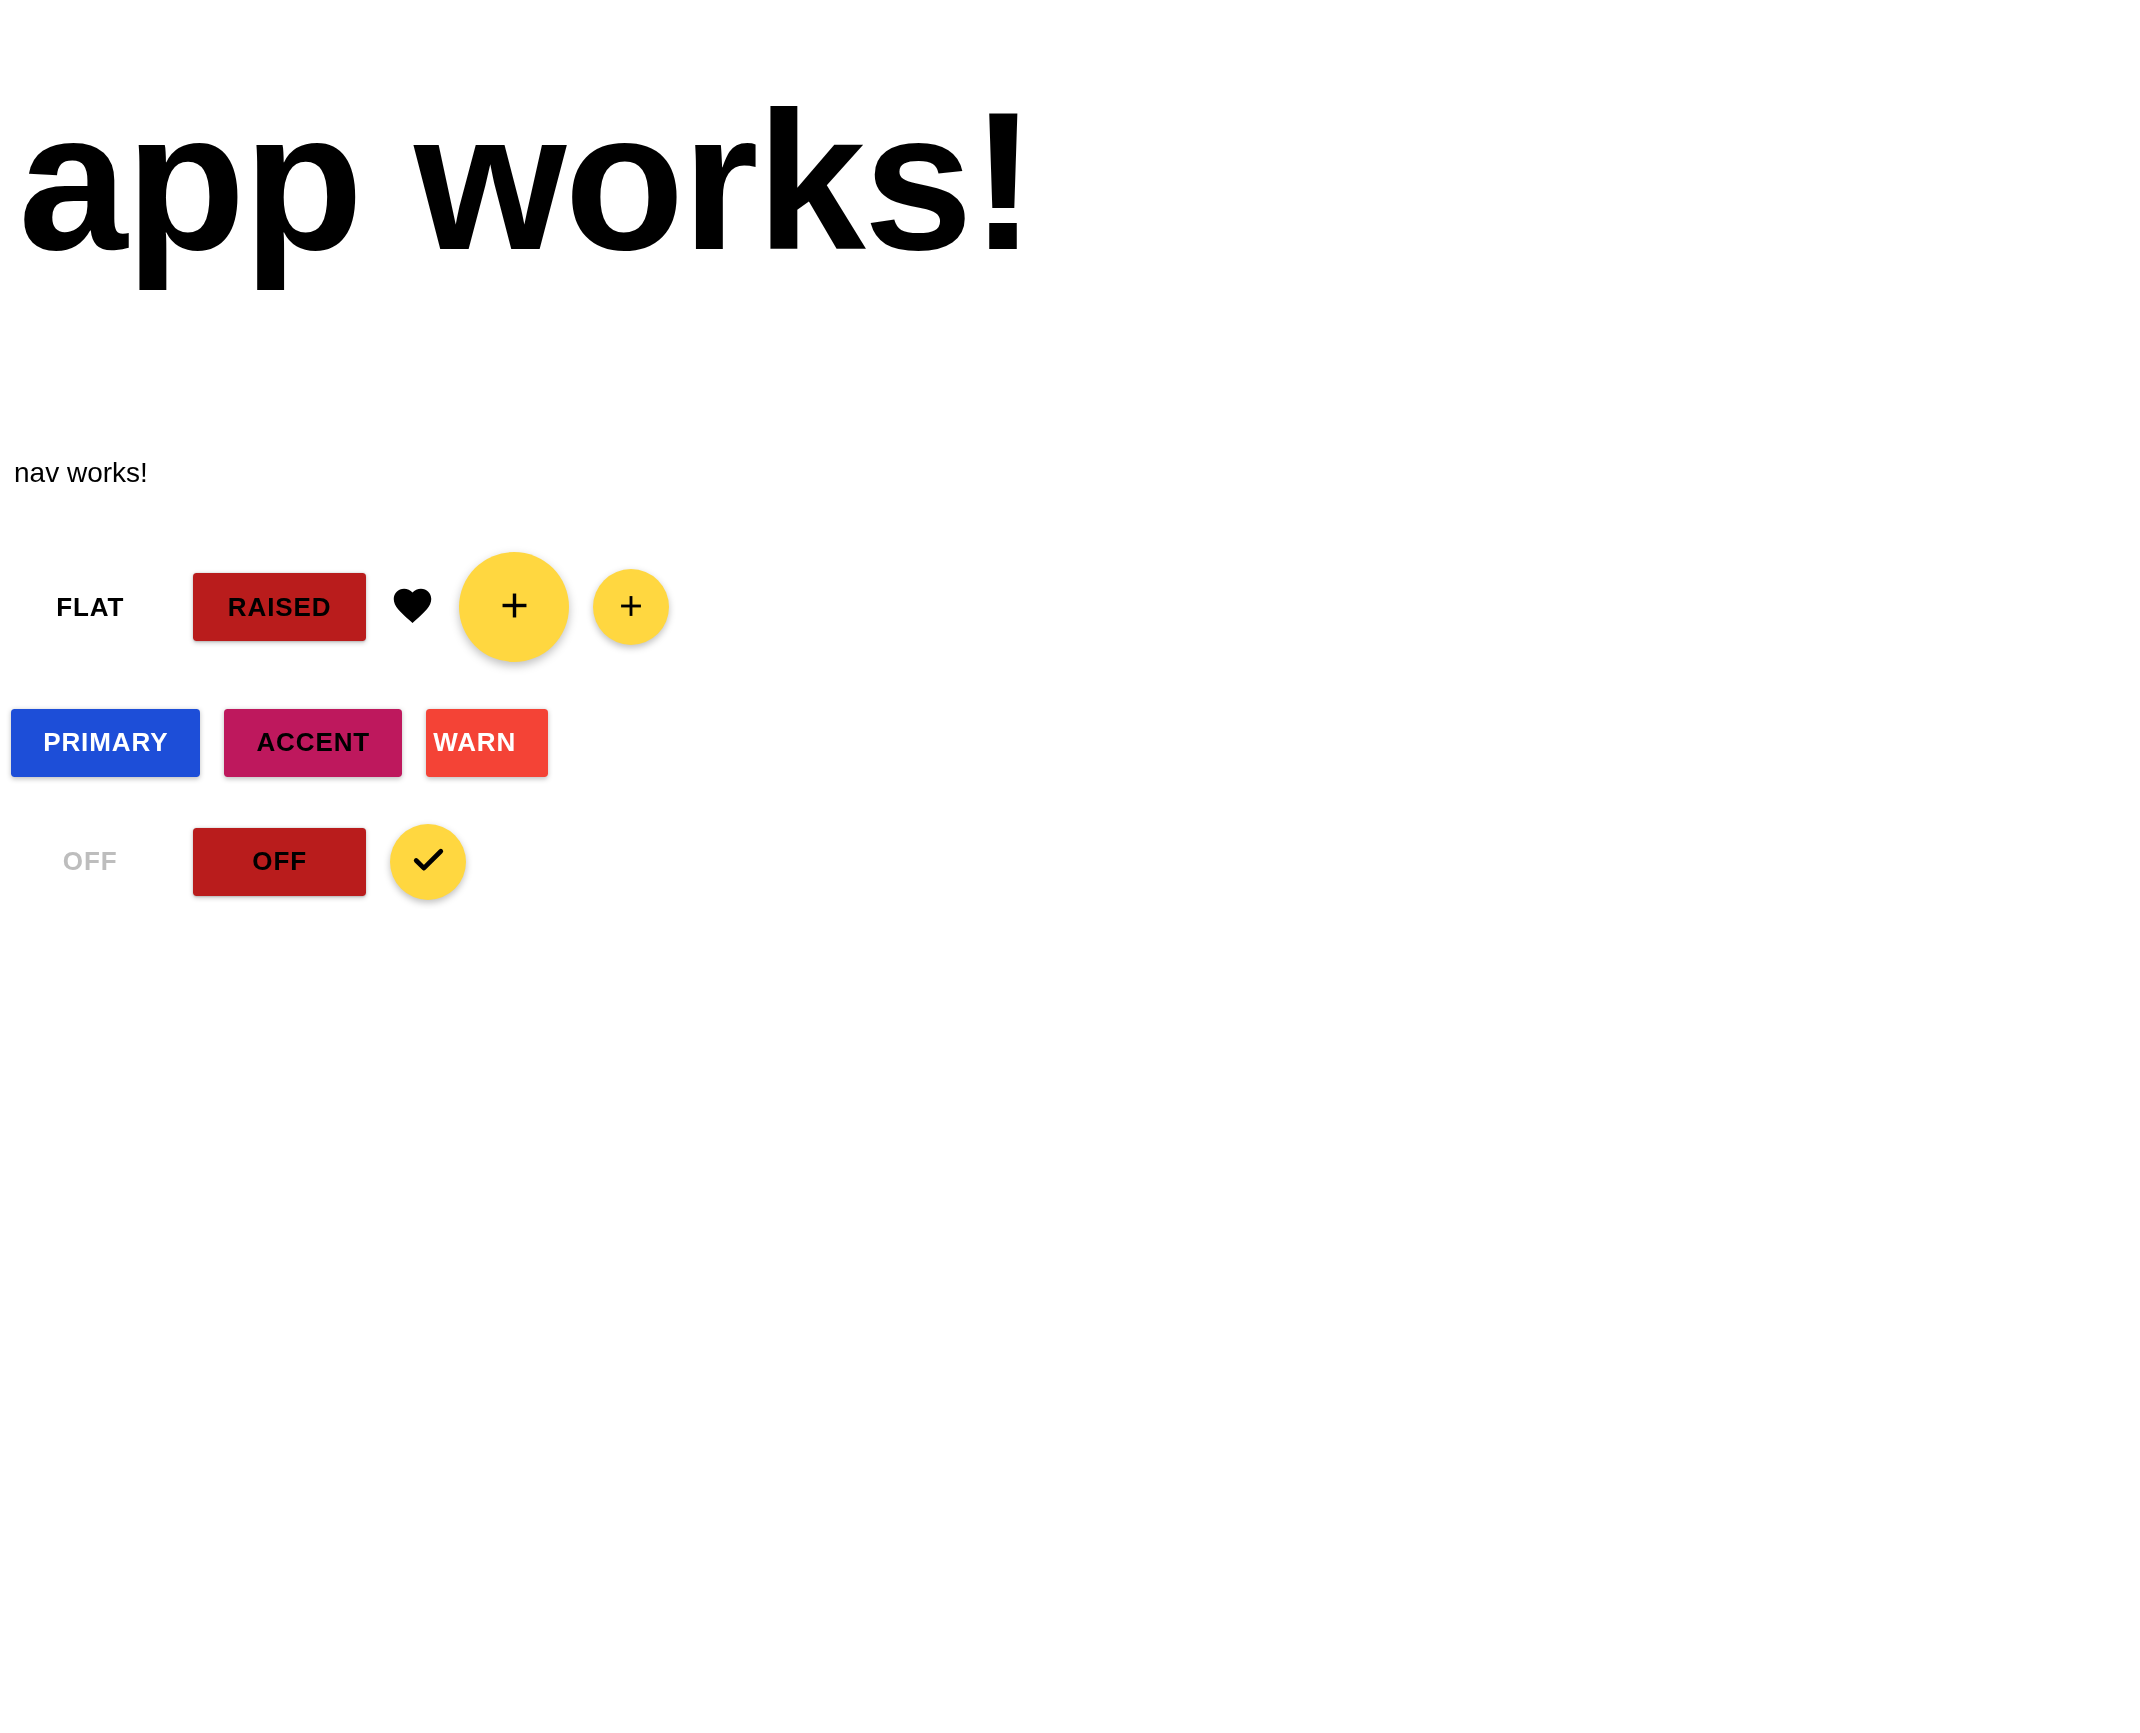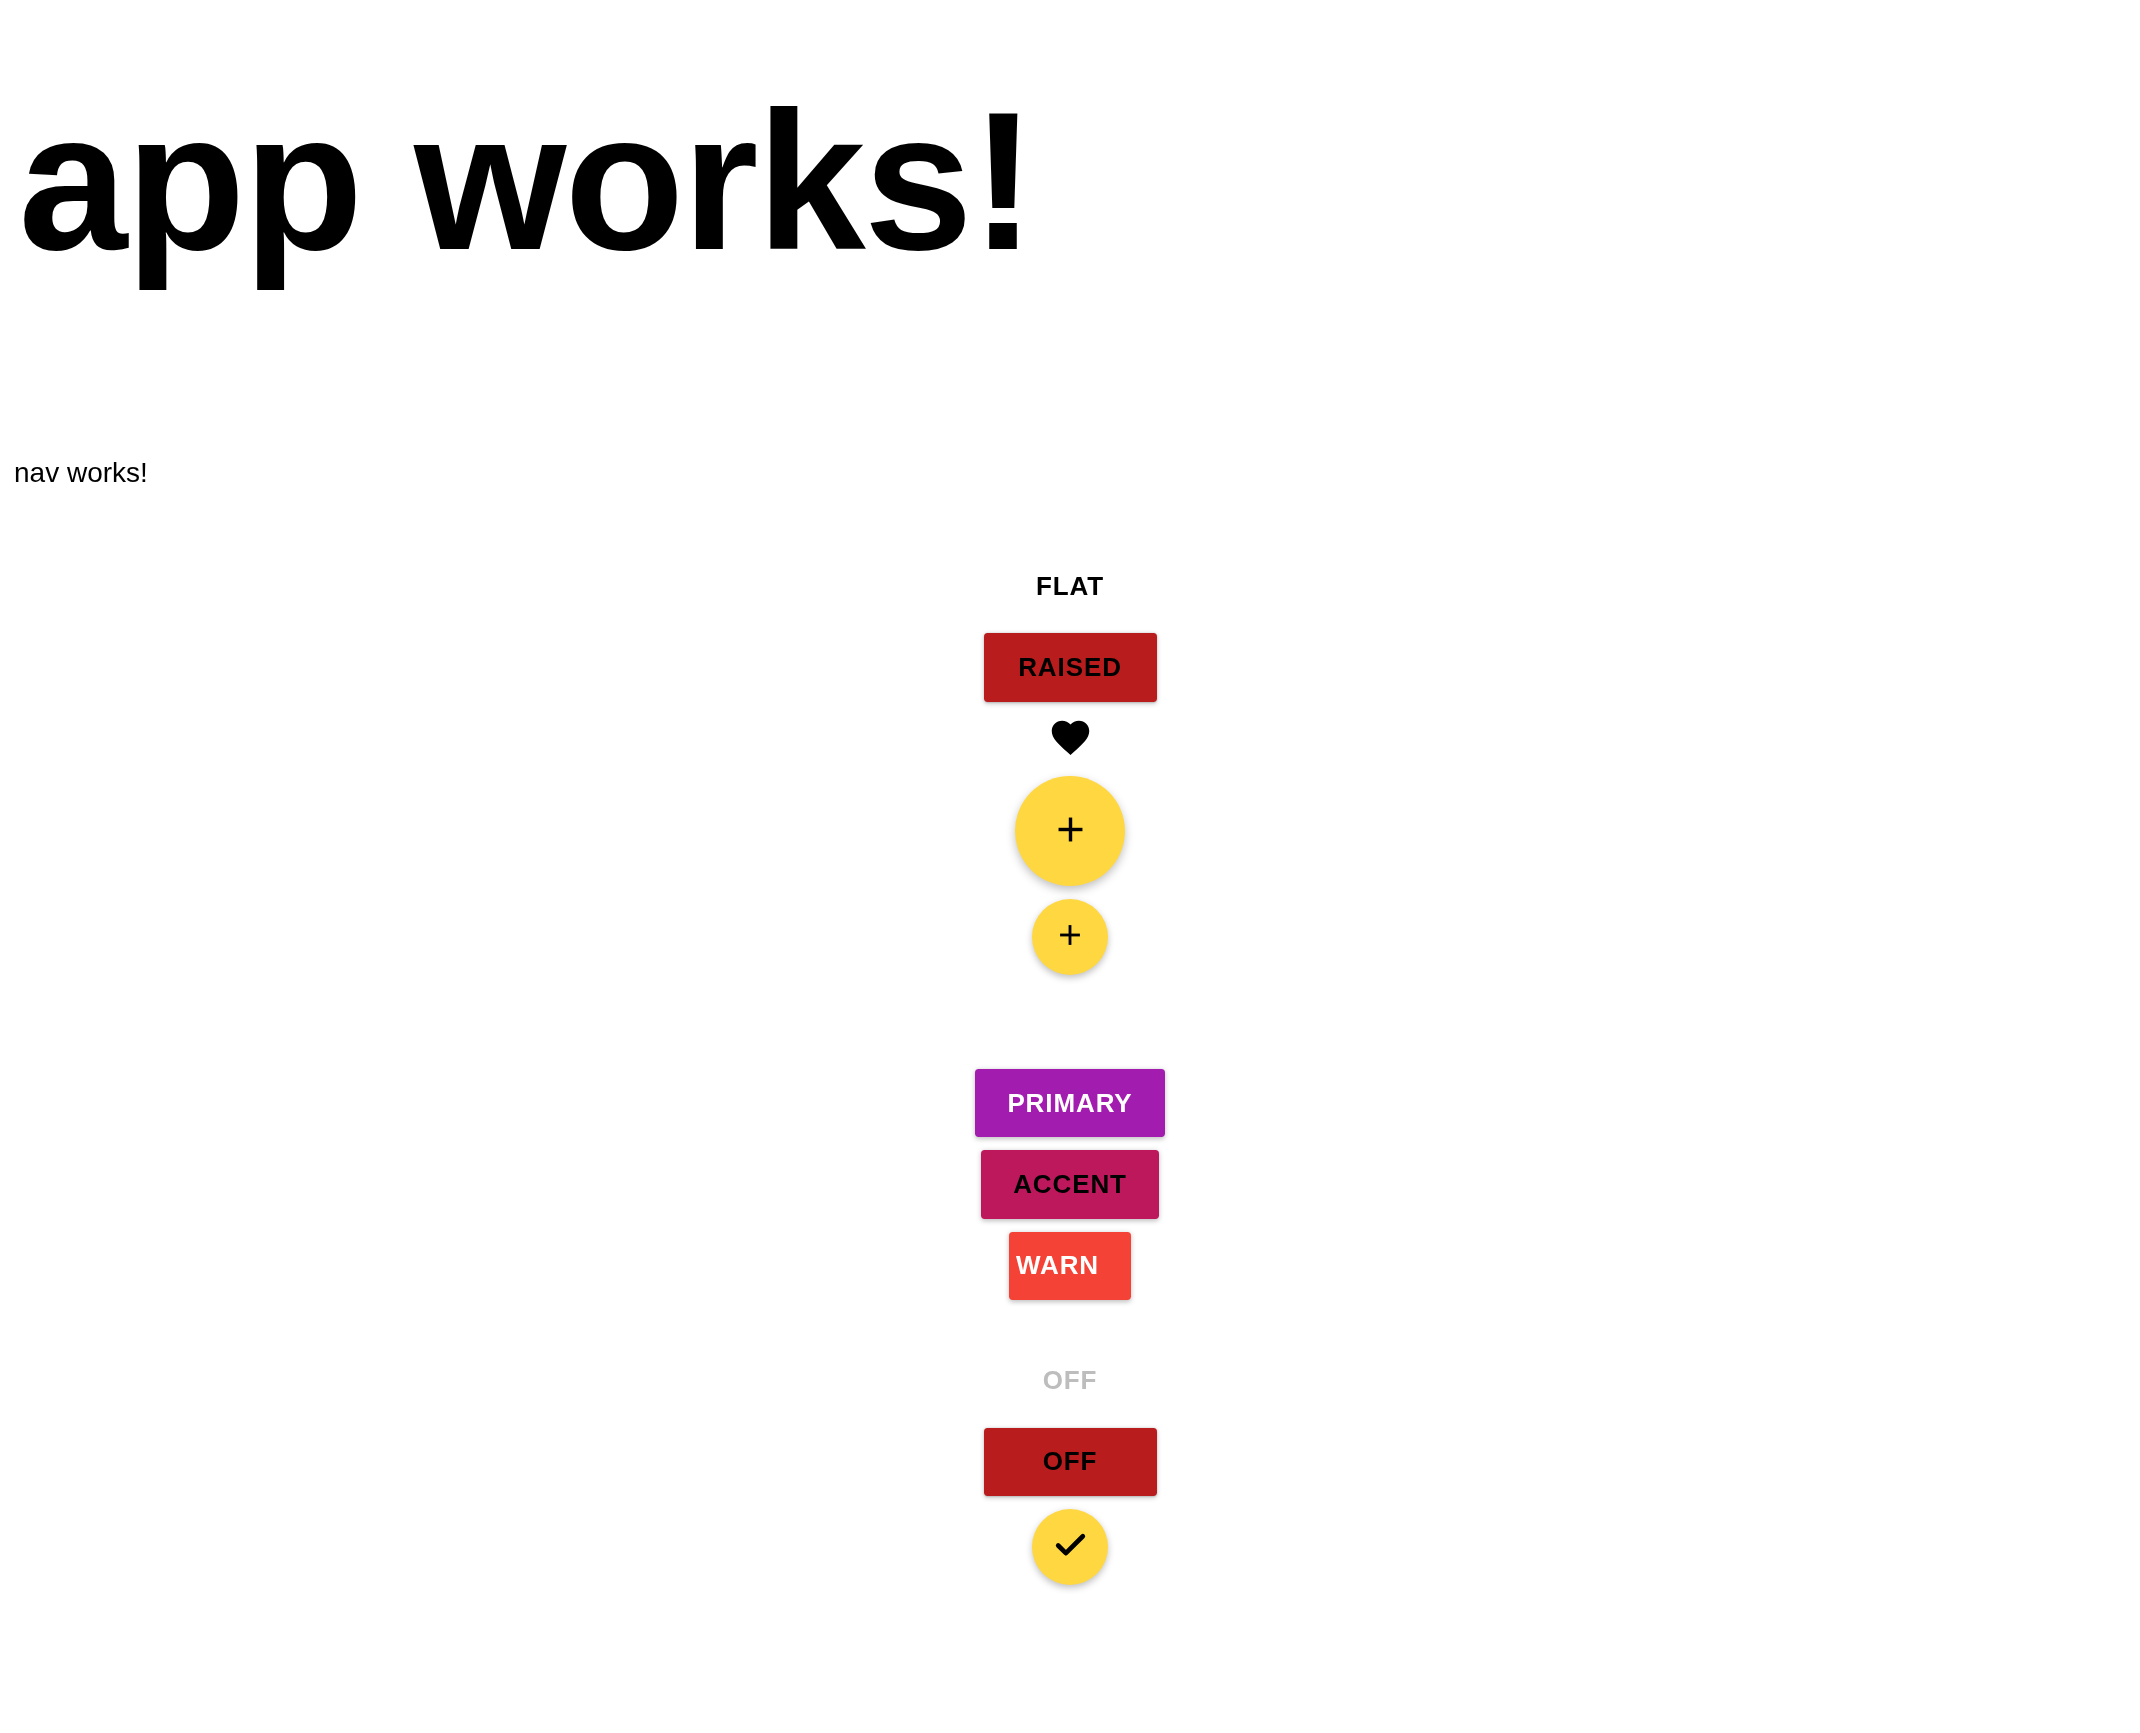--- a/index.html
+++ b/index.html
@@ -21,24 +21,23 @@
       line-height: 1;
     }
     .nav-text {
       font-size: 28px;
       font-weight: 400;
       padding: 177px 18.6px 37px 14px;
     }
     .button-row {
       display: flex;
       align-items: center;
-      gap: 13px;
+      gap: 24px;
       padding: 9.3px 11.2px;
       flex-wrap: wrap;
-      flex-direction: column;
     }
     .btn {
       font-family: -apple-system, BlinkMacSystemFont, "Helvetica Neue", Arial, sans-serif;
       font-size: 26px;
       font-weight: 600;
       letter-spacing: 0.9px;
       padding: 18.6px 32px;
       border: none;
       cursor: pointer;
       border-radius: 3.7px;
@@ -48,24 +47,23 @@
     .btn-flat {
       background: transparent;
       color: #000000;
     }
     .btn-raised {
       background: #b91c1c;
       color: #000000;
       box-shadow: 0 1.9px 5.6px rgba(0,0,0,0.2), 0 0.9px 1.9px rgba(0,0,0,0.15);
     }
     .btn-primary {
-      background: #a21caf;
+      background: #1d4ed8;
       color: #ffffff;
       box-shadow: 0 1.9px 5.6px rgba(0,0,0,0.25);
-      margin-top: 48px;
     }
     .btn-accent {
       background: #be185d;
       color: #000000;
       box-shadow: 0 1.9px 5.6px rgba(0,0,0,0.25);
     }
     .btn-warn {
       background: #f44336;
       color: #ffffff;
       box-shadow: 0 1.9px 5.6px rgba(0,0,0,0.25);

